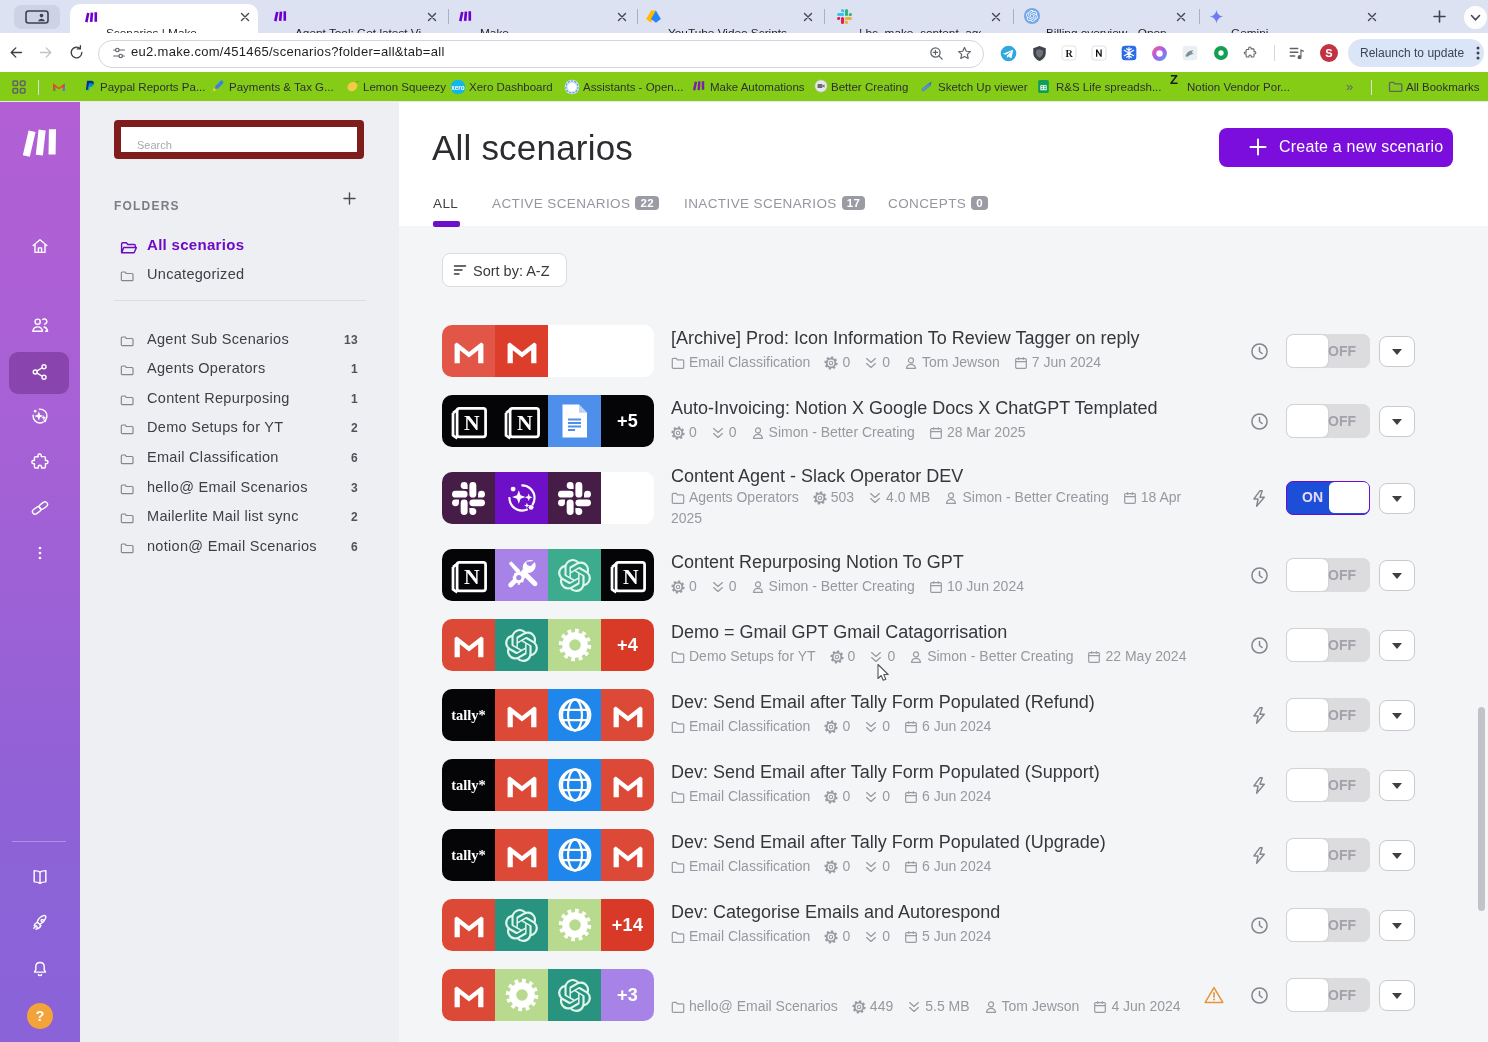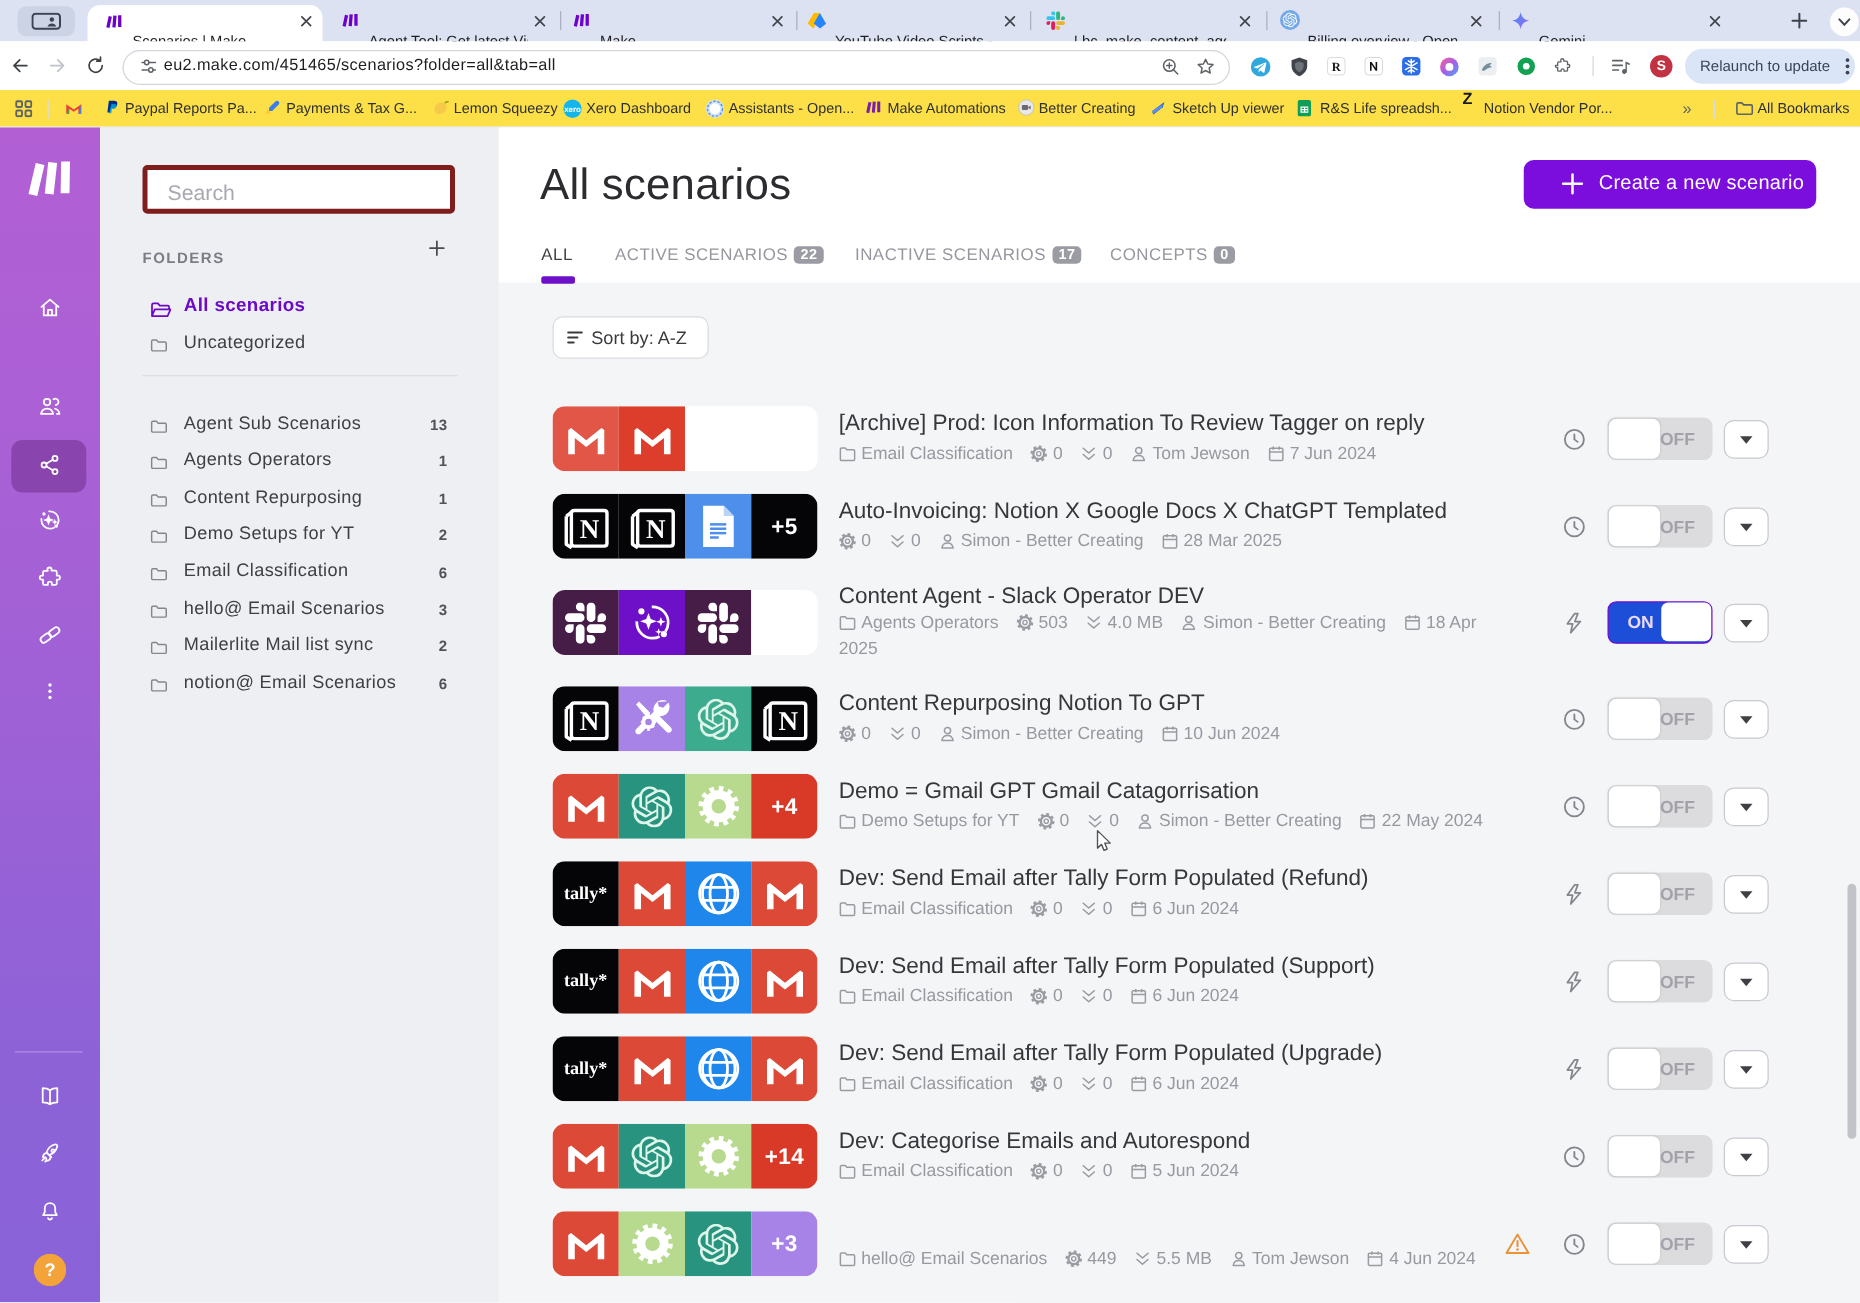--- a/index.html
+++ b/index.html
@@ -2,29 +2,29 @@
 <html><head><meta charset="utf-8"><style>
 * { margin:0; padding:0; box-sizing:border-box; }
 html,body { width:1488px; height:1042px; overflow:hidden; font-family:"Liberation Sans", sans-serif; }
 #stage { position:relative; width:1488px; height:1042px; background:#f4f5f7; overflow:hidden; }
 .abs { position:absolute; }
 #tabstrip { position:absolute; left:0; top:0; width:1488px; height:33px; background:#dce2f1; }
 .tab-txt { position:absolute; top:16px; height:33px; line-height:34px; font-size:11.8px; color:#1f2023; white-space:nowrap; overflow:hidden; }
 .tab-sep { position:absolute; top:9px; width:1px; height:15px; background:#a9b0c4; }
 #activetab { position:absolute; left:70px; top:4px; width:188px; height:29px; background:#fff; border-radius:10px 10px 0 0; }
 #toolbar { position:absolute; left:0; top:33px; width:1488px; height:39px; background:#fff; }
-#bookmarks { position:absolute; left:0; top:72px; width:1488px; height:30px; background:#fde047; border-bottom:1px solid #e6e8ec; }
+#bookmarks { position:absolute; left:0; top:72px; width:1488px; height:30px; background:#84cc16; border-bottom:1px solid #e6e8ec; }
 .bm { position:absolute; top:0; height:30px; line-height:31px; font-size:11.5px; color:#2f3033; white-space:nowrap; }
 #urlpill { position:absolute; left:98px; top:7px; width:886px; height:28px; border:1px solid #d2d5da; border-radius:14px; background:#fff; }
 #lbar { position:absolute; left:0; top:102px; width:80px; height:940px;
   background:linear-gradient(180deg,#b25fd4 0%,#ab60d5 25%,#9c61d6 55%,#8d62d7 80%,#8a63d8 100%); }
 .lico { position:absolute; left:0; width:80px; text-align:center; }
 #lactive { position:absolute; left:9px; top:250px; width:60px; height:42px; background:rgba(78,20,99,.35); border-radius:9px; }
 #fbar { position:absolute; left:80px; top:102px; width:319px; height:940px; background:#edeff2; }
-#searchbox { position:absolute; left:34px; top:30px; width:250px; height:39px; background:#fff; border:4px solid #7f1d1d; border-radius:4px; color:#a8a8b0; font-size:17px; line-height:37px; padding-left:16px; }
+#searchbox { position:absolute; left:34px; top:18px; width:250px; height:39px; background:#fff; border:7px solid #7f1d1d; border-radius:4px; color:#a8a8b0; font-size:11px; line-height:37px; padding-left:16px; }
 .frow { position:absolute; left:34px; width:244px; height:24px; font-size:14.5px; letter-spacing:0.3px; color:#3e3e45; white-space:nowrap; }
 .frow .fic { position:absolute; left:6px; top:4px; }
 .frow .ftx { position:absolute; left:33px; top:1px; }
 .frow .fbd { position:absolute; right:0; top:3px; font-size:12px; font-weight:bold; color:#52525a; }
 #main { position:absolute; left:399px; top:102px; width:1089px; height:940px; background:#f4f5f7; }
 #mhead { position:absolute; left:0; top:0; width:1089px; height:124px; background:#fff; }
 #h1 { position:absolute; left:33px; top:26px; font-size:35px; color:#2b2b30; letter-spacing:0.2px; }
 .mtab { position:absolute; top:94px; font-size:13.5px; letter-spacing:0.4px; color:#96969e; white-space:nowrap; }
 .mbadge { display:inline-block; background:#9b9ba3; color:#fff; font-size:11.5px; font-weight:bold; border-radius:4px; padding:1px 5px; margin-left:5px; position:relative; top:-1px; }
 #tabline { position:absolute; left:34px; top:119px; width:27px; height:6px; background:#6d10c8; border-radius:2px; }

